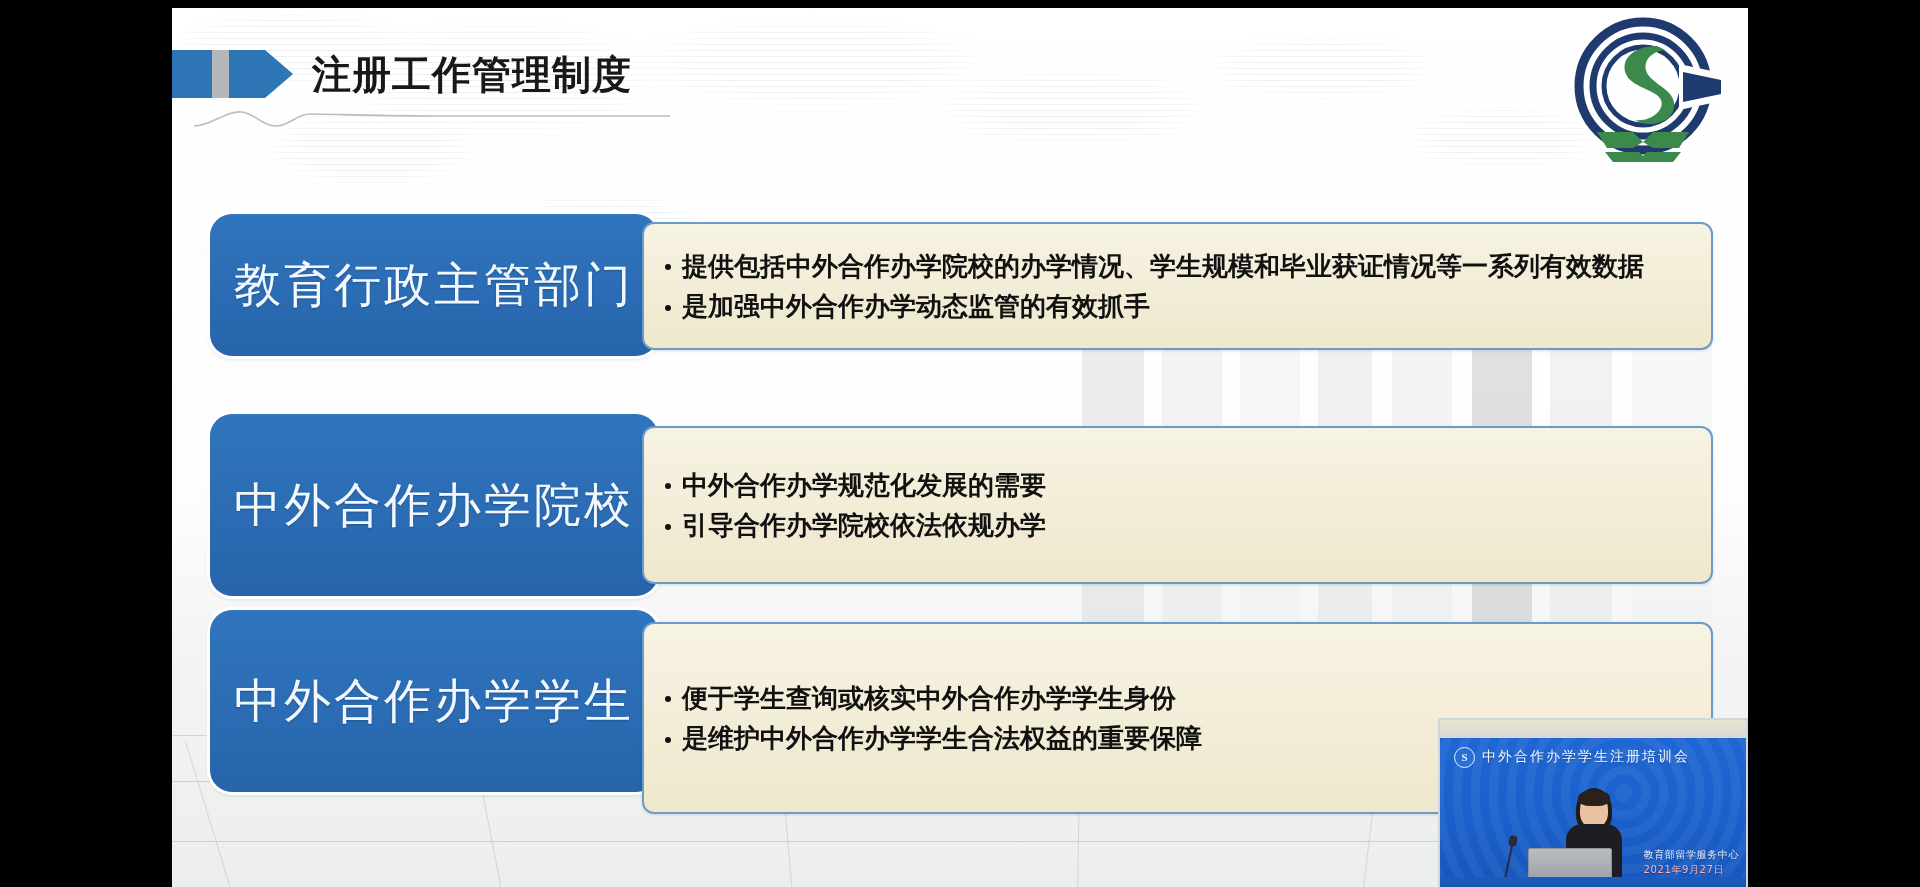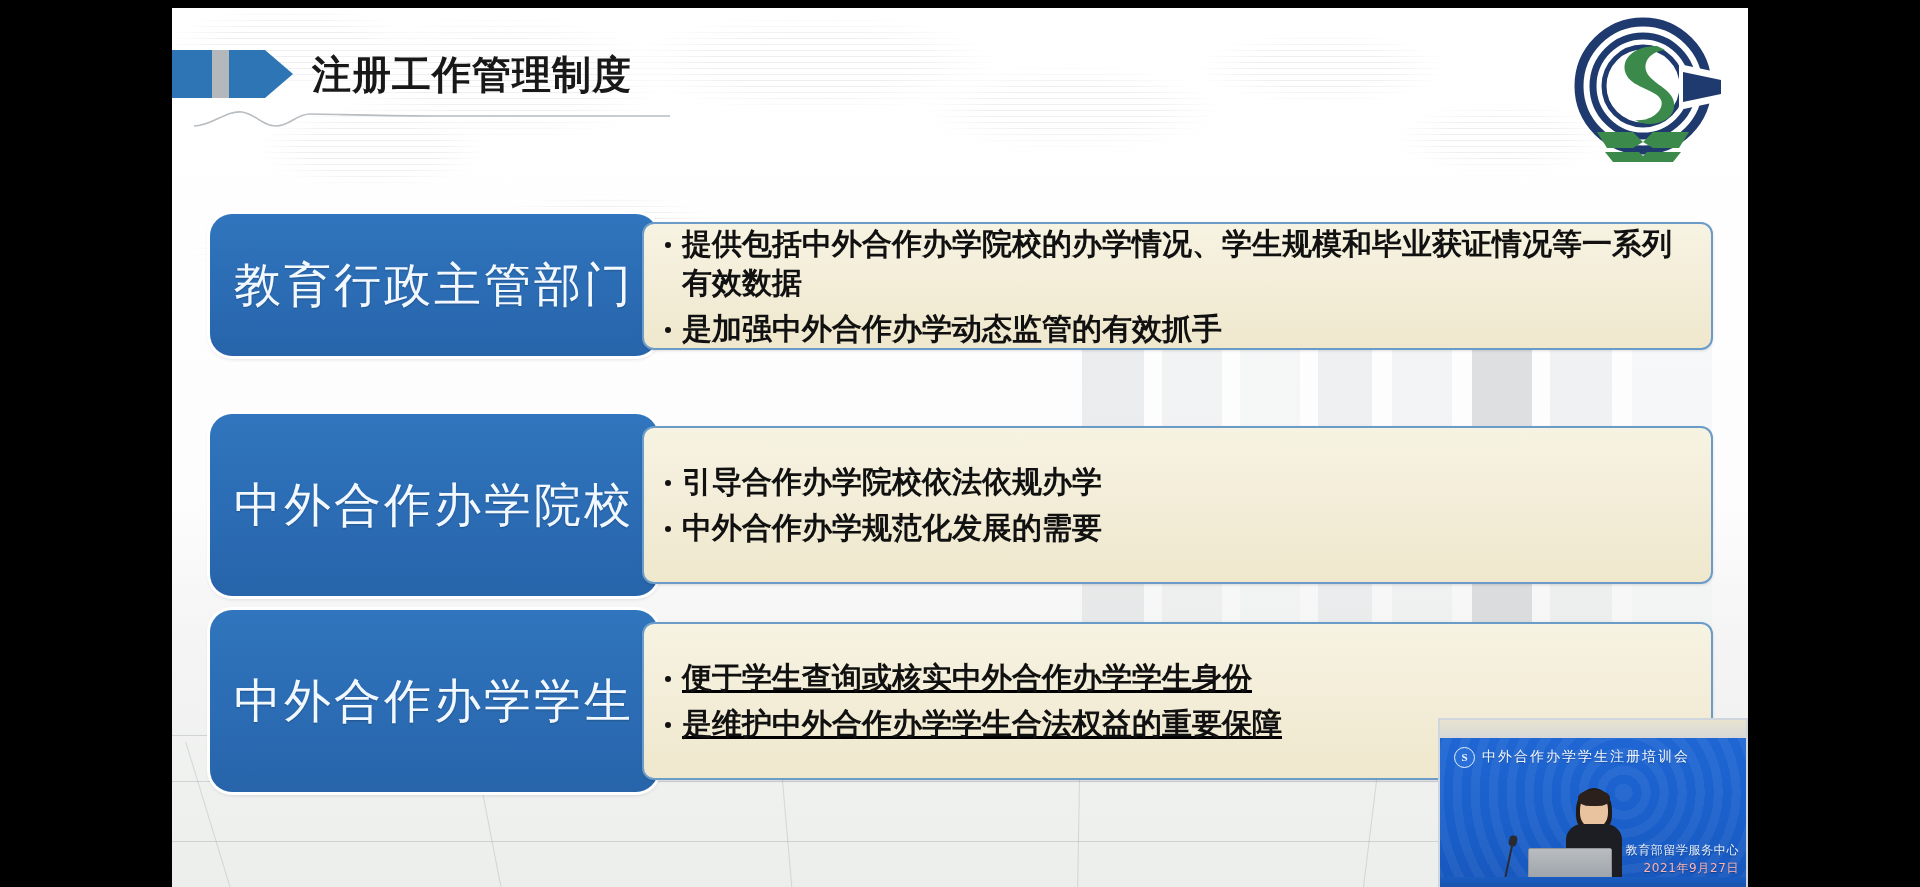--- a/index.html
+++ b/index.html
@@ -125,21 +125,21 @@
   }
   .panel{
     position:absolute;left:470px;right:35px;
     background:linear-gradient(to bottom,#f7f3e2 0%,#f2ecd6 60%,#efe8cd 100%);
     border:2px solid #6b9cc9;border-radius:12px;
     box-shadow:0 1px 3px rgba(0,0,0,.12);
     display:flex;flex-direction:column;justify-content:center;
     padding:6px 14px 6px 18px;box-sizing:border-box;
   }
   .bullet{
-    position:relative;color:#111;font-size:30px;line-height:1.32;
+    position:relative;color:#111;font-size:26px;line-height:1.32;
     padding-left:20px;margin:3px 0;
     font-family:"DejaVu Sans","Liberation Sans",sans-serif;
     font-weight:600;
   }
   .bullet::before{
     content:"";position:absolute;left:3px;top:.60em;
     width:6px;height:6px;border-radius:50%;background:#111;
   }
 
   
@@ -202,22 +202,22 @@
   }
   #video .mic::before{
     content:"";position:absolute;left:-3px;top:-7px;width:8px;height:11px;
     border-radius:4px;background:#2a2a32;
   }
   #video .desk{
     position:absolute;left:0;bottom:0;width:100%;height:16px;
     background:linear-gradient(to bottom,#1a5cc3,#17509f);
   }
   #video .vfoot{
-    position:absolute;right:7px;bottom:16px;text-align:right;
-    color:#e7f1ff;font-size:12px;line-height:1.45;letter-spacing:.6px;
+    position:absolute;right:7px;bottom:16px;text-align:left;
+    color:#e7f1ff;font-size:10px;line-height:1.45;letter-spacing:.6px;
     font-family:"DejaVu Sans","Liberation Sans",sans-serif;
     text-shadow:0 1px 1px rgba(0,0,0,.3);
   }
   #video .vfoot .stamp{color:#ffb3b3;}
 </style>
 </head>
 <body>
 
 <div id="stage">
 
@@ -275,30 +275,30 @@
         <div class="bullet">提供包括中外合作办学院校的办学情况、学生规模和毕业获证情况等一系列有效数据</div>
         <div class="bullet">是加强中外合作办学动态监管的有效抓手</div>
       </div>
     </div>
 
     <div class="row">
       <div class="bluebox" style="top:406px;height:182px;text-align:center;">
         <span>中外合作办学院校</span>
       </div>
       <div class="panel" style="top:418px;height:158px;">
+        <div class="bullet">中外合作办学规范化发展的需要</div>
         <div class="bullet">引导合作办学院校依法依规办学</div>
-        <div class="bullet">中外合作办学规范化发展的需要</div>
       </div>
     </div>
 
     <div class="row">
       <div class="bluebox" style="top:602px;height:182px;">
         <span>中外合作办学学生</span>
       </div>
-      <div class="panel" style="top:614px;height:158px;text-decoration:underline;">
+      <div class="panel" style="top:614px;height:192px;">
         <div class="bullet">便于学生查询或核实中外合作办学学生身份</div>
         <div class="bullet">是维护中外合作办学学生合法权益的重要保障</div>
       </div>
     </div>
 
     <div id="video">
       <div class="vbg"></div>
       <div class="vtop"></div>
 
       <div class="vbanner">

